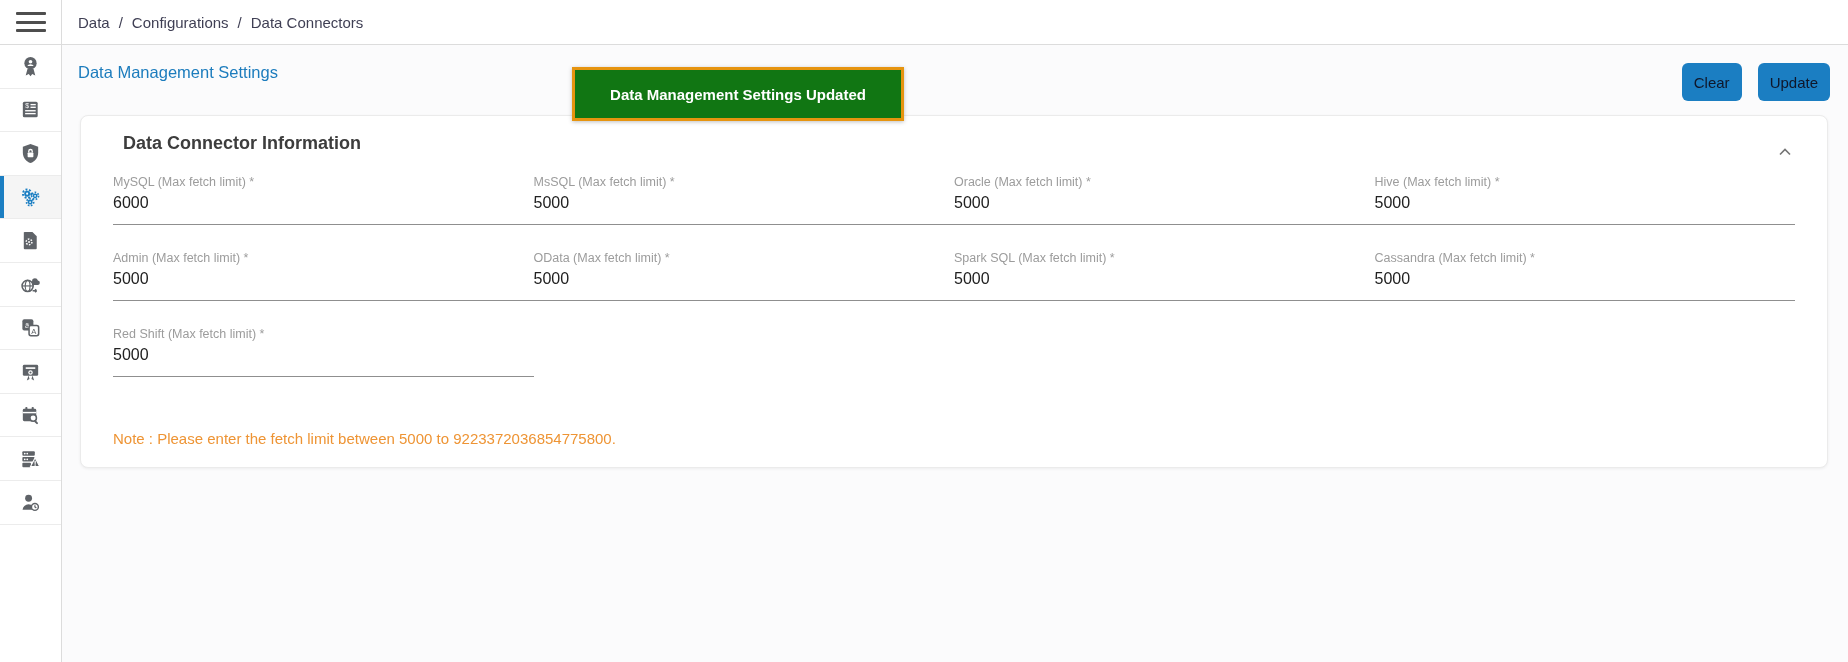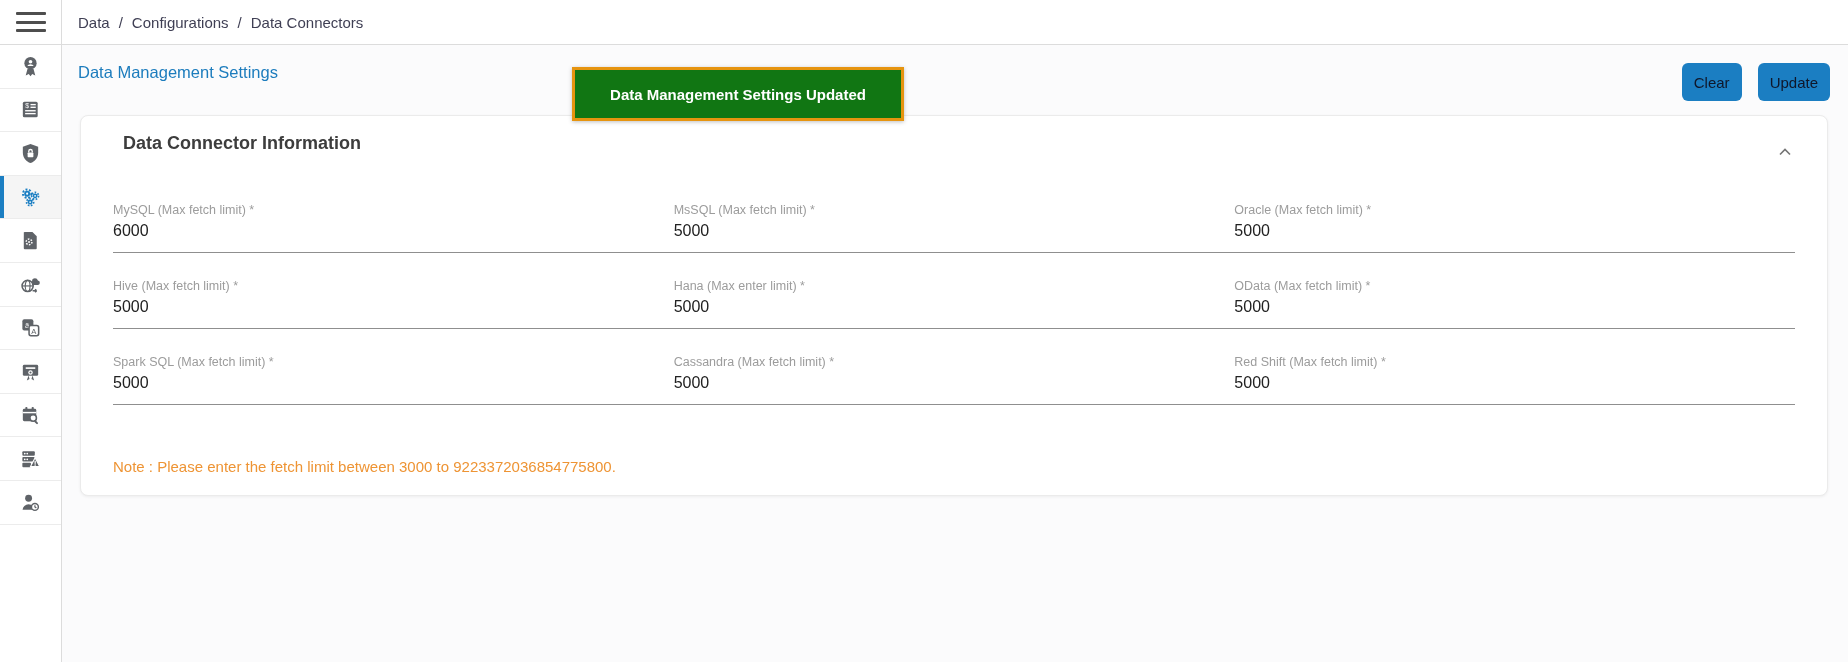--- a/index.html
+++ b/index.html
@@ -33,21 +33,21 @@
     border:3px solid #e6940f; color:#fff; display:flex; align-items:center; justify-content:center;
     font-size:15px; font-weight:700; box-shadow:0 1px 4px rgba(0,0,0,.25); z-index:5; }
 
   
   .card { margin:14px 20px 0 18px; background:#fff; border:1px solid #ebebeb; border-radius:8px;
     box-shadow:0 1px 3px rgba(0,0,0,.06); padding:10px 32px 20px 32px; position:relative; }
   .card-title { font-size:18px; color:#3d3d3d; margin-left:10px; margin-top:4px; line-height:26px; }
   .collapse-btn { position:absolute; top:24px; right:30px; background:none; border:none; cursor:pointer; padding:2px; }
   .collapse-btn svg { width:20px; height:20px; stroke:#757575; fill:none; stroke-width:2; }
 
-  .fields { margin-top:44px; display:grid; grid-template-columns:1fr 1fr 1fr; }
+  .fields { margin-top:16px; display:grid; grid-template-columns:1fr 1fr 1fr 1fr; }
   .field { margin-bottom:23px; }
   .field-label { font-size:12.5px; color:#9c9c9c; line-height:16px; }
   .field-input { display:block; width:100%; border:none; border-bottom:1px solid #8f8f8f; background:transparent;
     outline:none; font-family:inherit; font-size:16px; color:#212121; padding:2px 0 12px 0; margin-top:2px; }
 
   .note { margin-top:30px; font-size:15px; color:#ee9434; }
 </style>
 </head>
 <body>
 
@@ -219,39 +219,39 @@
           </div>
           <div class="field">
             <label class="field-label">Oracle (Max fetch limit) *</label>
             <input class="field-input" type="text" value="5000" style="">
           </div>
           <div class="field">
             <label class="field-label">Hive (Max fetch limit) *</label>
             <input class="field-input" type="text" value="5000" style="">
           </div>
           <div class="field">
-            <label class="field-label">Hana (Max enter limit) *</label>
+            <label class="field-label">Admin (Max fetch limit) *</label>
             <input class="field-input" type="text" value="5000" style="">
           </div>
           <div class="field">
             <label class="field-label">OData (Max fetch limit) *</label>
             <input class="field-input" type="text" value="5000" style="">
           </div>
           <div class="field">
             <label class="field-label">Spark SQL (Max fetch limit) *</label>
             <input class="field-input" type="text" value="5000" style="">
           </div>
           <div class="field">
             <label class="field-label">Cassandra (Max fetch limit) *</label>
             <input class="field-input" type="text" value="5000" style="">
           </div>
           <div class="field">
             <label class="field-label">Red Shift (Max fetch limit) *</label>
             <input class="field-input" type="text" value="5000" style="">
           </div>
         </div>
 
-        <p class="note">Note : Please enter the fetch limit between 3000 to 9223372036854775800.</p>
+        <p class="note">Note : Please enter the fetch limit between 5000 to 9223372036854775800.</p>
       </section>
 
     </main>
   </div>
 </div>
 
 </body></html>

